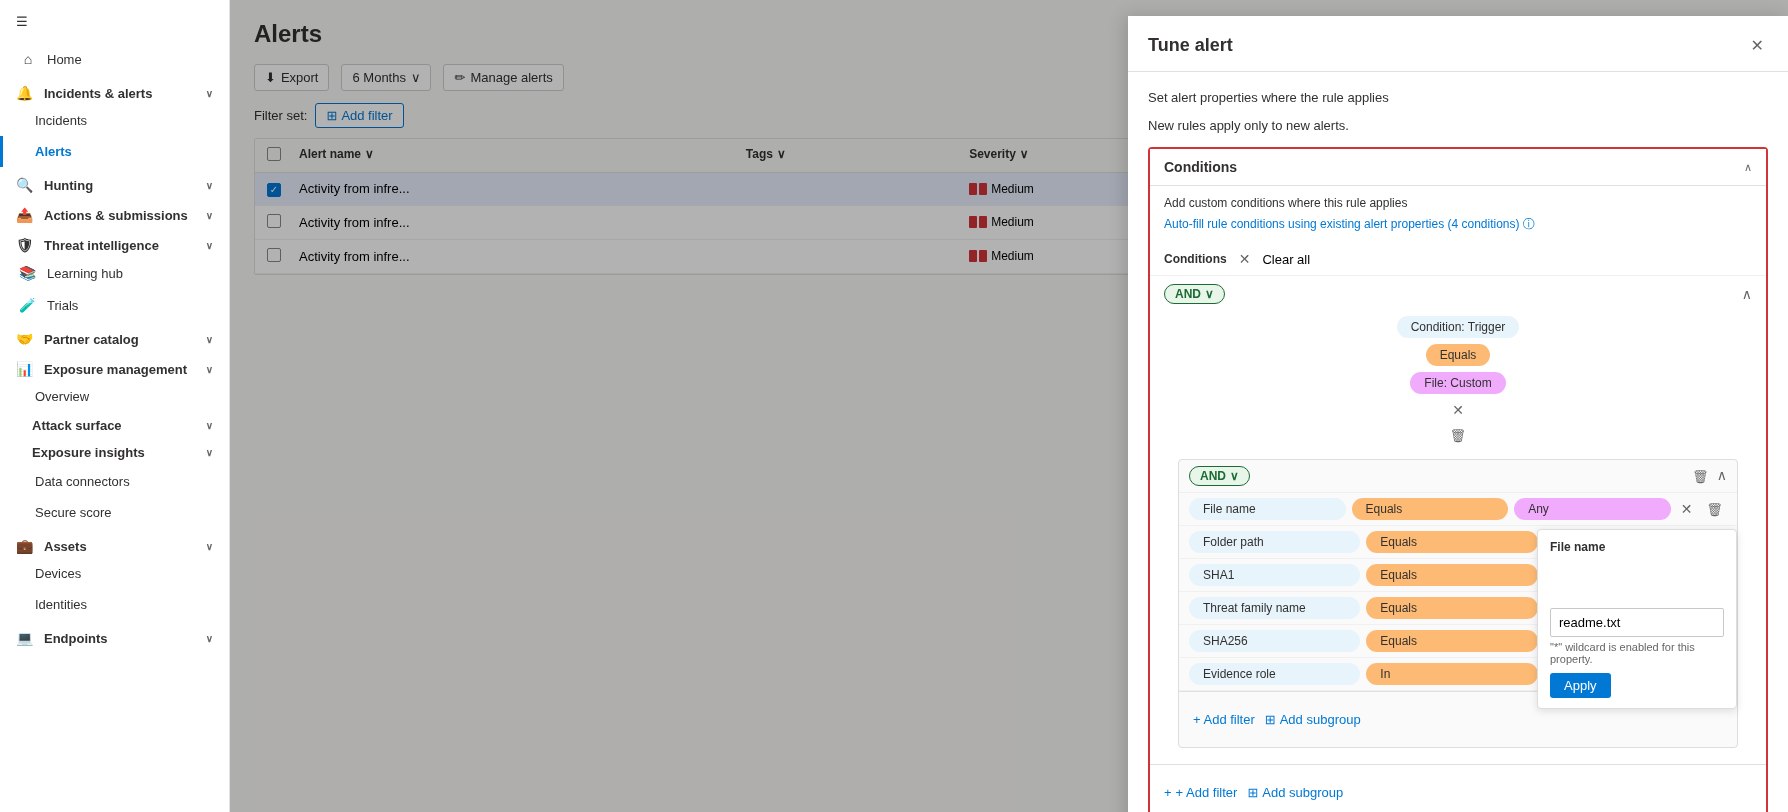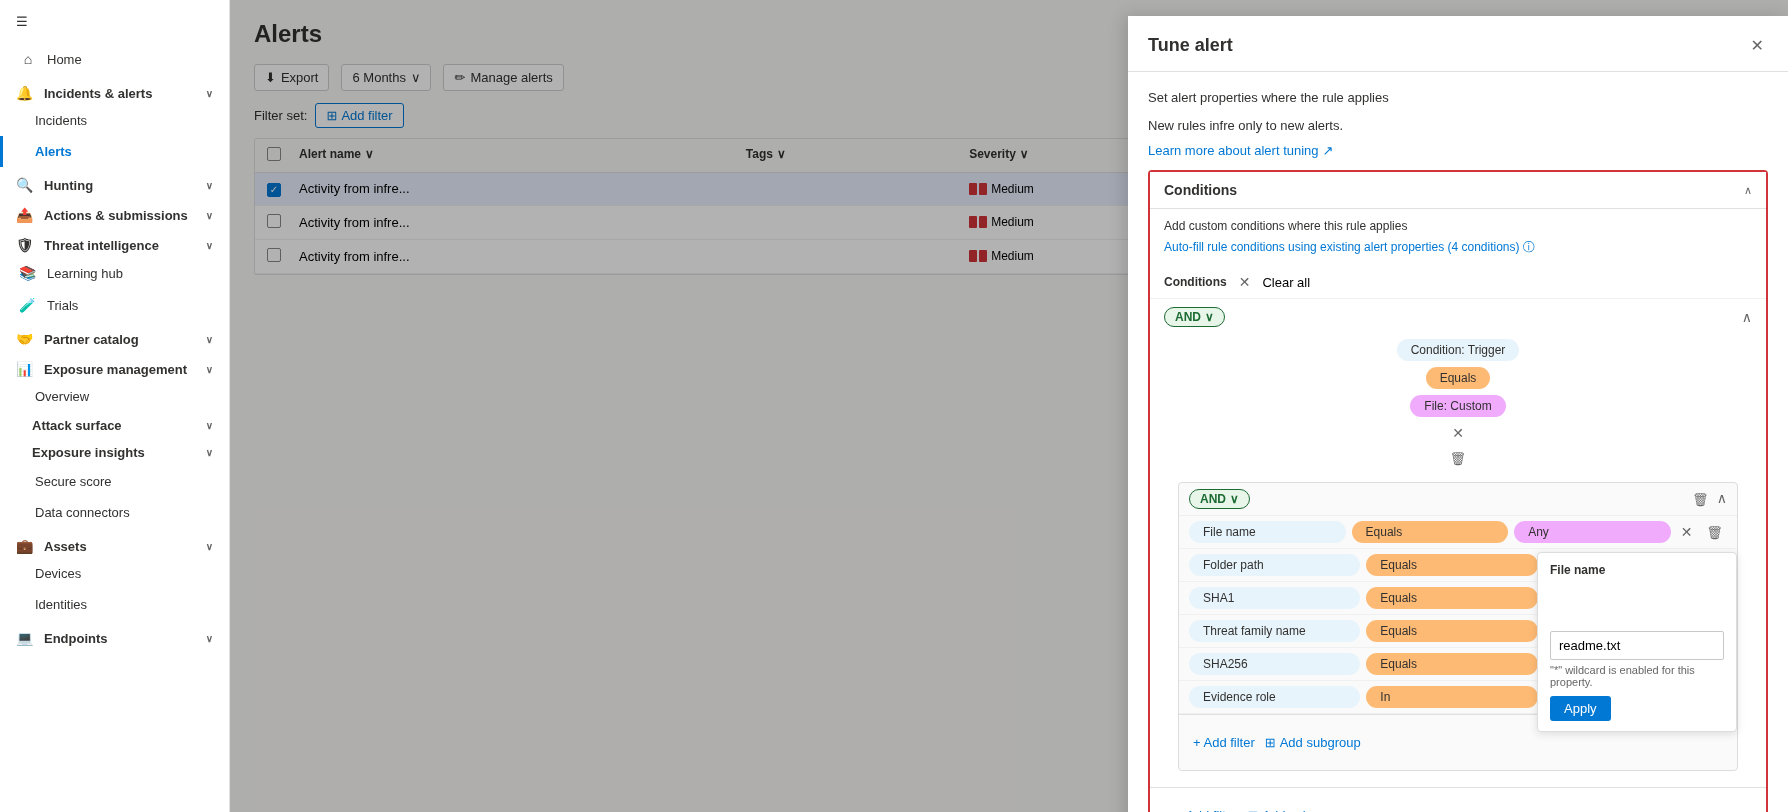--- a/index.html
+++ b/index.html
@@ -438,24 +438,24 @@
   </div>
   <div class="sidebar-section-label sidebar-child" style="padding: 6px 16px 6px 32px;">
     <span>Attack surface</span>
     <span class="chevron">∨</span>
   </div>
   <div class="sidebar-section-label sidebar-child" style="padding: 6px 16px 6px 32px;">
     <span>Exposure insights</span>
     <span class="chevron">∨</span>
   </div>
   <div class="sidebar-item sidebar-child">
+    <span>Data connectors</span>
+  </div>
+  <div class="sidebar-item sidebar-child">
     <span>Secure score</span>
-  </div>
-  <div class="sidebar-item sidebar-child">
-    <span>Data connectors</span>
   </div>
 
   <div class="sidebar-section-label">
     <span style="display:flex;align-items:center;gap:10px">
       <span class="sidebar-icon">💼</span>
       <span>Assets</span>
     </span>
     <span class="chevron">∨</span>
   </div>
   <div class="sidebar-item sidebar-child">
@@ -588,25 +588,21 @@
   <div class="overlay"></div>
 
   <div class="side-panel">
     <div class="panel-header">
       <h2 class="panel-title">Tune alert</h2>
       <button class="close-btn">✕</button>
     </div>
 
     <div class="panel-body">
       <p class="panel-desc">Set alert properties where the rule applies</p>
-      <p class="panel-desc">New rules infre only to new alerts.</p>
-      <a class="panel-link">
-        <span>Learn more about alert tuning</span>
-        <span>↗</span>
-      </a>
+      <p class="panel-desc">New rules apply only to new alerts.</p>
 
       <div class="panel-section">
         <div class="conditions-header">
           <span class="conditions-title">Conditions</span>
           <span class="chevron-up">∧</span>
         </div>
 
         <p class="conditions-subtitle">Add custom conditions where this rule applies</p>
         <a class="autofill-link">
           <span>Auto-fill rule conditions using existing alert properties (4 conditions)</span>

